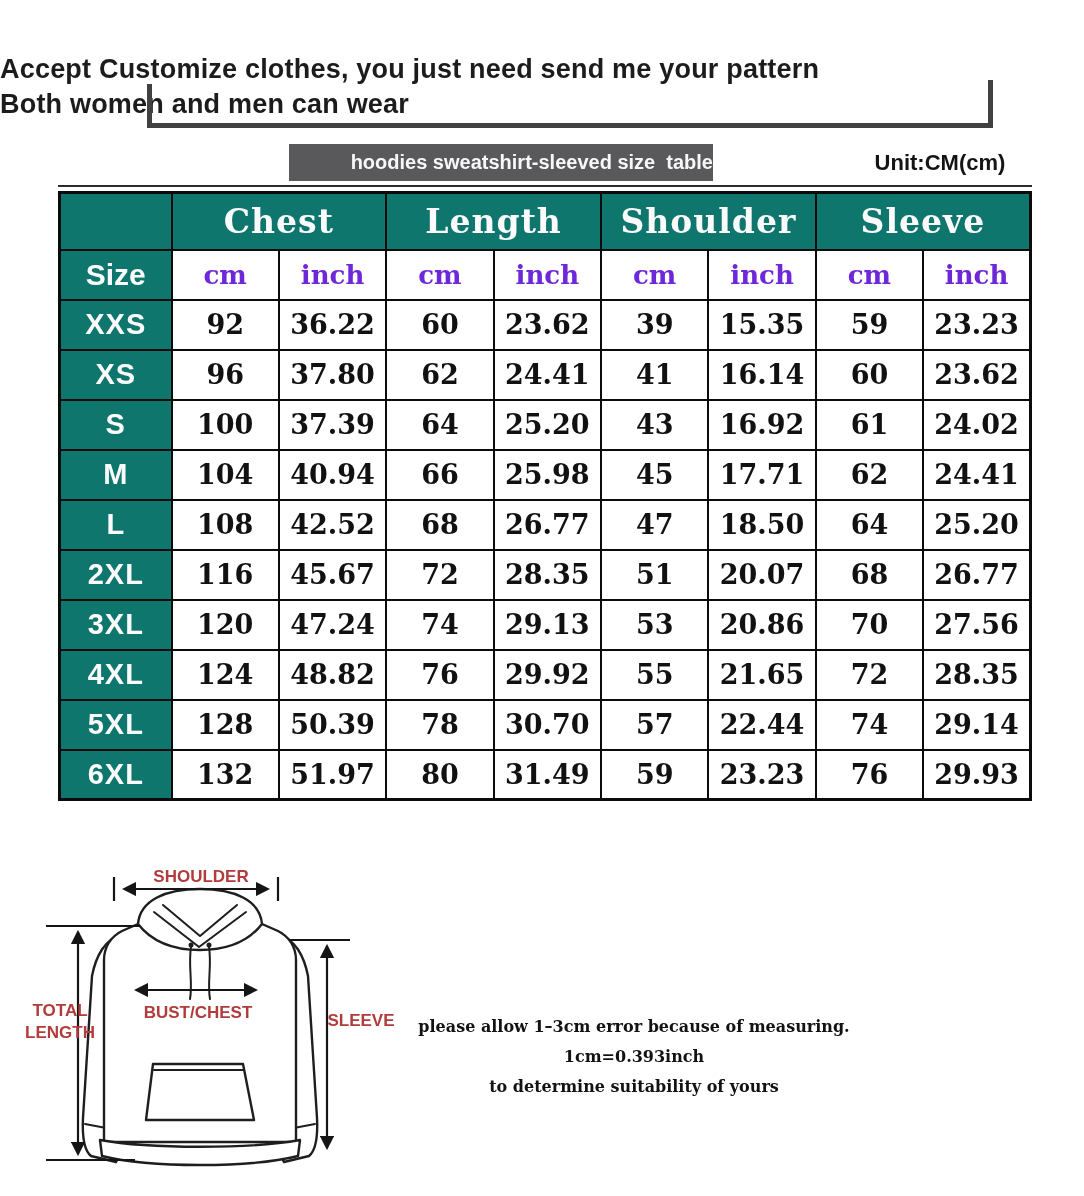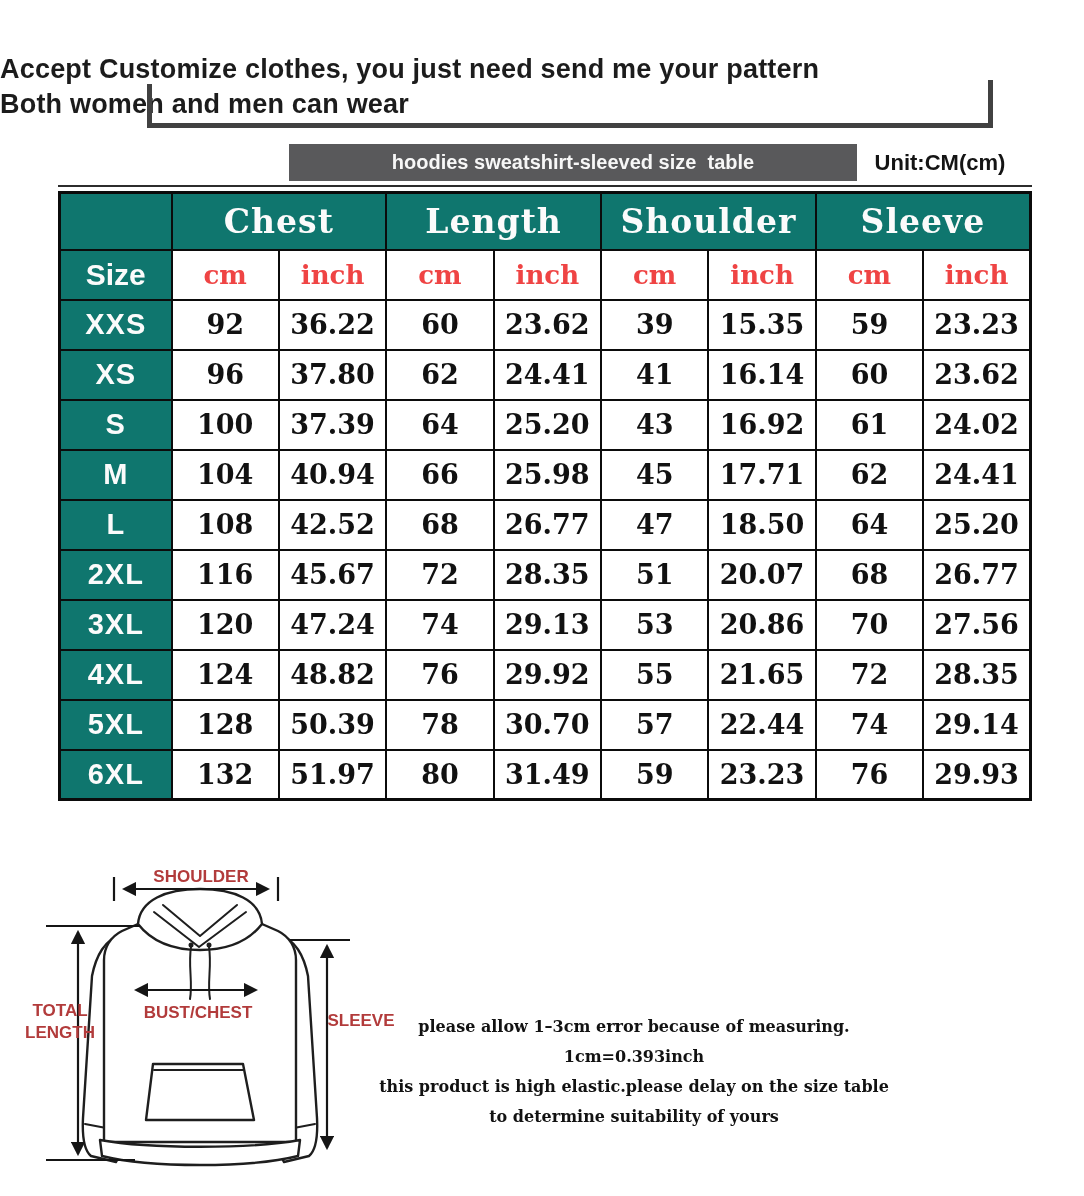--- a/index.html
+++ b/index.html
@@ -22,23 +22,23 @@
     position:absolute; left:147px; top:84px; width:5px; height:44px;
     background:#414141;
   }
   .bracket-right {
     position:absolute; left:988px; top:80px; width:5px; height:48px;
     background:#414141;
   }
 
   
   .banner {
-    position:absolute; left:289px; top:144px; width:568px; height:37px;
+    position:absolute; left:289px; top:144px; width:424px; height:37px;
     background:#59595b; color:#f7f7f7; font-weight:bold; font-size:20px;
-    text-align:center; line-height:37px; white-space:pre;
+    text-align:right; line-height:37px; white-space:pre;
   }
   .unit-label {
     position:absolute; left:845px; top:150px; width:190px; text-align:center;
     font-weight:bold; font-size:22px; color:#141414;
   }
 
   
   .table-topline {
     position:absolute; left:58px; top:185px; width:974px; height:2px;
     background:#2c2c2c;
@@ -55,21 +55,21 @@
   .c-size { width:112px; }
   .r-group { height:57px; }
   .r-sub { height:50px; }
   .r-data { height:50px; }
   .dark { background:#0f766e; color:#fbfbfb; }
   .group {
     font-family:"DejaVu Serif", serif; font-weight:bold; font-size:33px;
     letter-spacing:1px;
   }
   .size-head { font-weight:bold; font-size:30px; }
-  .sub { font-family:"DejaVu Serif", serif; font-weight:bold; font-size:26px; color:#ef4444; }
+  .sub { font-family:"DejaVu Serif", serif; font-weight:bold; font-size:26px; color:#6d28d9; }
   .size-label { font-weight:bold; font-size:29px; letter-spacing:1px; }
   .val { font-family:"DejaVu Serif", serif; font-weight:bold; font-size:27px; color:#111; }
 
   
   .diagram { position:absolute; left:0px; top:858px; }
   .diag-label {
     font-family:"Liberation Sans", sans-serif; font-weight:bold;
     font-size:17px; fill:#b23b3b;
   }
   .outline { fill:#ffffff; stroke:#1e1e1e; stroke-width:2.4; stroke-linejoin:round; }
@@ -295,15 +295,14 @@
   <text class="diag-label" x="201" y="24" text-anchor="middle">SHOULDER</text>
   <text class="diag-label" x="60" y="158" text-anchor="middle">TOTAL</text>
   <text class="diag-label" x="60" y="180" text-anchor="middle">LENGTH</text>
   <text class="diag-label" x="198" y="160" text-anchor="middle">BUST/CHEST</text>
   <text class="diag-label" x="361" y="168" text-anchor="middle">SLEEVE</text>
 </svg>
 
 <div class="notes">
   <div>please allow 1–3cm error because of measuring.</div>
   <div>1cm=0.393inch</div>
-  <div>this product is high elastic.please delay on the size table</div>
   <div>to determine suitability of yours</div>
 </div>
 
 </body></html>

